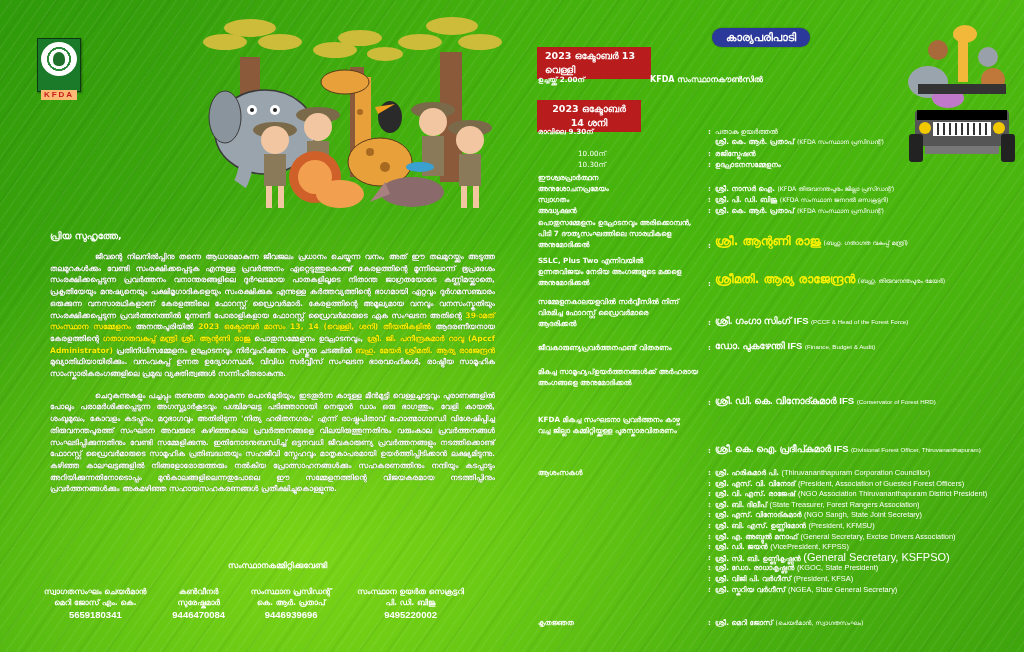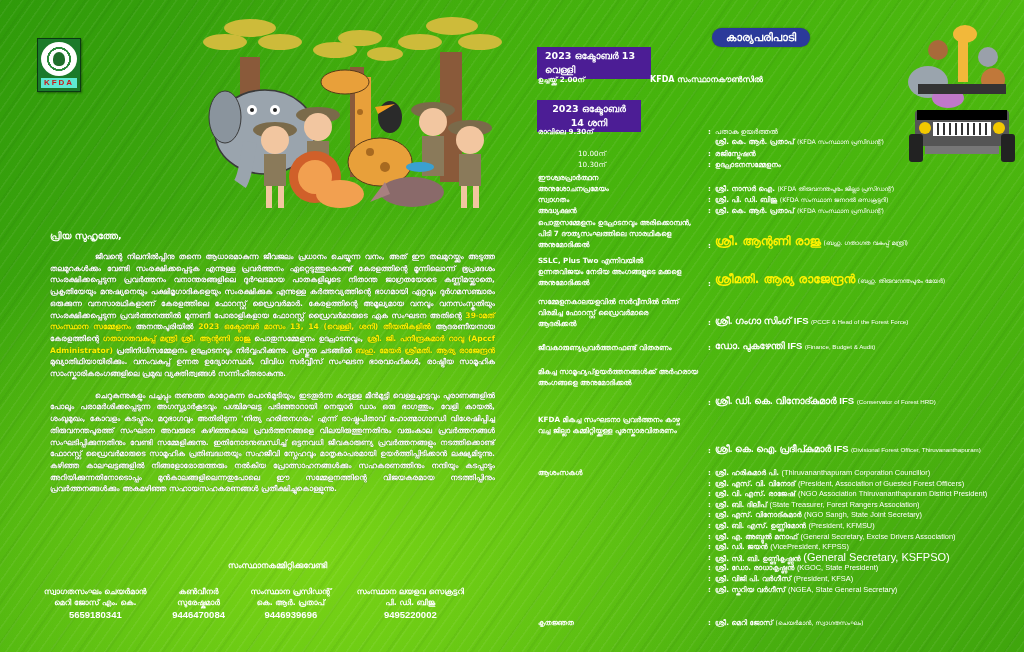--- a/index.html
+++ b/index.html
@@ -26,21 +26,21 @@
   .logo-emblem {
     width: 36px; height: 34px; margin: 0 auto; border-radius: 50%;
     background: radial-gradient(circle, #ffffff 0 40%, #2a8a3a 41% 48%, #ffffff 49% 100%);
     position: relative;
   }
   .logo-emblem::after {
     content: ""; position: absolute; left: 12px; top: 10px; width: 12px; height: 14px;
     border-radius: 50% 50% 40% 40%; background: #1f6e2a;
   }
   .logo-text {
-    margin-top: 2px; background: #5eead4; color: #c81a1a; font-weight: bold;
+    margin-top: 14px; background: #fdba74; color: #c81a1a; font-weight: bold;
     font-size: 8px; text-align: center; letter-spacing: 2px; line-height: 10px;
     font-family: "Liberation Sans", sans-serif;
   }
 
   
   .illus-left { position: absolute; left: 190px; top: 12px; width: 320px; height: 205px; }
   .illus-right { position: absolute; left: 903px; top: 12px; width: 118px; height: 152px; }
 
   
   .letter { position: absolute; left: 50px; top: 194px; width: 445px; }
@@ -56,21 +56,21 @@
   .signatory { text-align: center; font-weight: bold; font-size: 7.8px; line-height: 11px; }
   .signatory .phone { font-family: "Liberation Sans", sans-serif; font-size: 9.5px; line-height: 13px; }
 
   
   .prog-title {
     position: absolute; left: 712px; top: 28px; padding: 3px 14px;
     background: #2b3a9a; border-radius: 12px; font-size: 11px; font-weight: bold;
     color: #fff; box-shadow: 0 0 2px rgba(0,0,0,0.4);
   }
   .day-banner {
-    position: absolute; background: #4c1d95; color: #fff; font-weight: bold;
+    position: absolute; background: #b91c1c; color: #fff; font-weight: bold;
     font-size: 9.5px; padding: 2px 8px; line-height: 14px;
   }
   .day1 { left: 537px; top: 47px; width: 114px; }
   .day2 { left: 537px; top: 100px; width: 104px; text-align: center; }
 
   .row { position: absolute; font-size: 7.2px; font-weight: bold; line-height: 9px; white-space: nowrap; }
   .lab { left: 538px; }
   .colon { left: 708px; }
   .val { left: 715px; }
   .bigname { font-size: 12px; color: #fff200; }
@@ -235,21 +235,21 @@
       <div>കൺവീനർ</div>
       <div>സുരേഷ്കുമാർ</div>
       <div class="phone">9446470084</div>
     </div>
     <div class="signatory">
       <div>സംസ്ഥാന പ്രസിഡന്റ്</div>
       <div>കെ. ആർ. പ്രതാപ്</div>
       <div class="phone">9446939696</div>
     </div>
     <div class="signatory">
-      <div>സംസ്ഥാന ലയളവ സെക്രട്ടറി</div>
+      <div>സംസ്ഥാന ഉയർത സെക്രട്ടറി</div>
       <div>പി. ഡി. ബിജു</div>
       <div class="phone">9495220002</div>
     </div>
   </div>
 
   <div class="prog-title">കാര്യപരിപാടി</div>
 
   <div class="day-banner day1">2023 ഒക്ടോബർ 13 വെള്ളി</div>
   <div class="row lab" style="top:75px;">ഉച്ചയ്ക്ക് 2.00ന്</div>
   <div class="row" style="left:650px; top:75px; font-size:8px;">KFDA സംസ്ഥാനകൗൺസിൽ</div>

